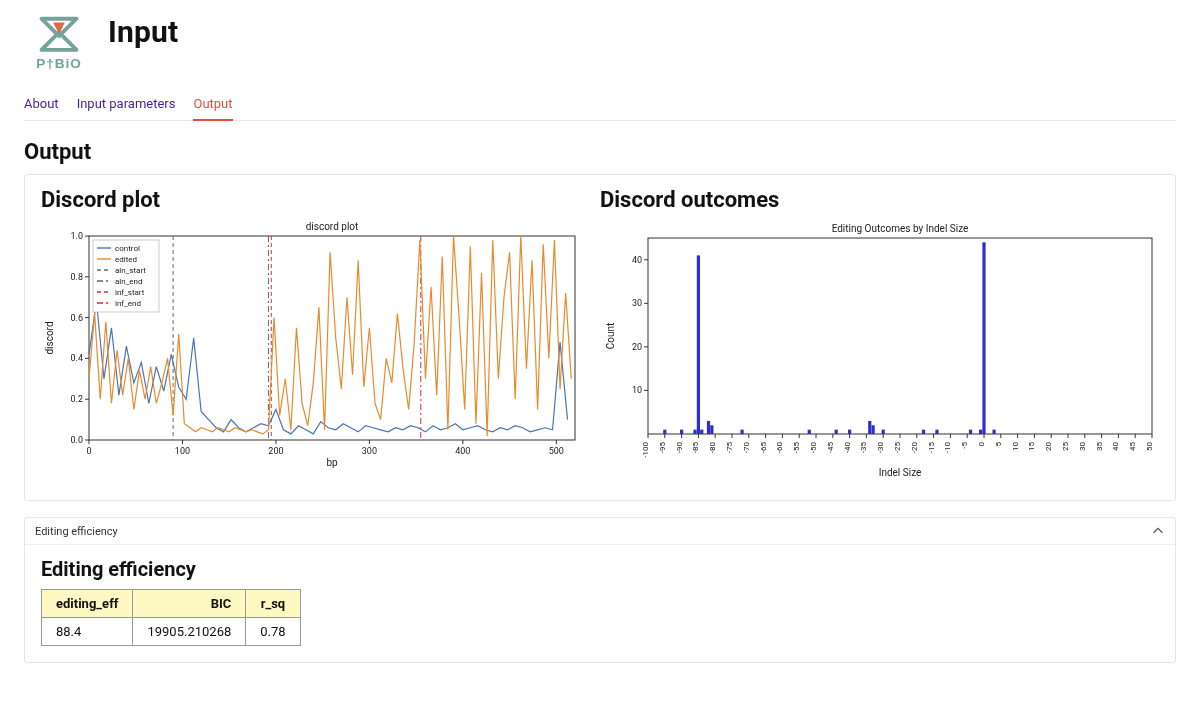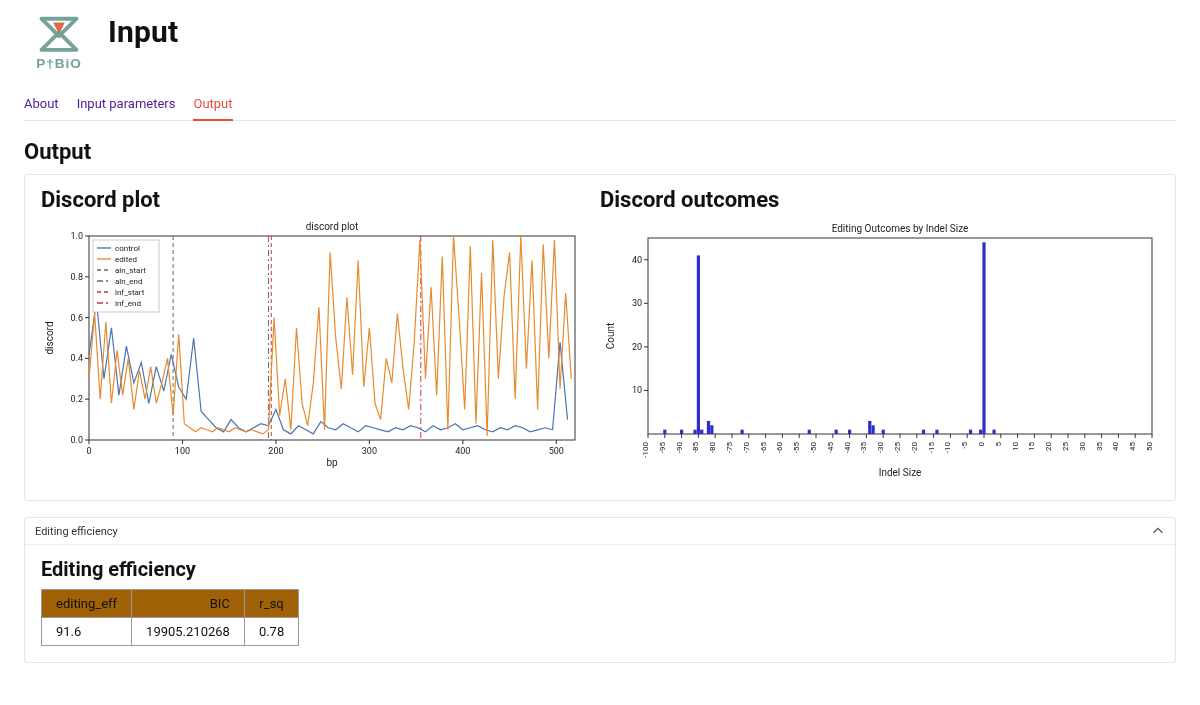--- a/index.html
+++ b/index.html
@@ -20,21 +20,21 @@
   .page-title { font-size: 22px; font-weight: 700; margin: 18px 0 10px 0; }
   .panel { border: 1px solid #e5e5e5; border-radius: 3px; margin-bottom: 16px; background:#fff; }
   .panel-header { display: flex; align-items: center; justify-content: space-between; padding: 6px 10px; font-size: 11px; color: #333; cursor: pointer; border-bottom: 1px solid #eee; }
   .panel-body { padding: 6px 16px 16px 16px; }
   .chevron { width: 14px; height: 14px; }
   .figures-grid { display: flex; }
   .fig-col { flex: 1; min-width: 0; }
   .fig-title { font-size: 22px; font-weight: 700; margin: 6px 0 8px 0; }
   .table { border-collapse: collapse; margin-top: 6px; }
   .table th, .table td { border: 1px solid #999; padding: 6px 14px; font-size: 13px; }
-  .table th { font-weight: 400; background:#a16207;margin-top:39px; }
+  .table th { font-weight: 700; background:#fef9c3;margin-top:39px; }
   .table td { text-align: left; }
 </style>
 </head>
 <body>
 
 <div class="logo-row">
   <svg class="logo-svg" viewBox="0 0 72 60">
     <g fill="none" stroke="#73a39a" stroke-width="4" stroke-linejoin="round">
       <path d="M18 4 L54 4 L36 22 Z"></path>
       <path d="M18 36 L54 36 L36 18 Z"></path>
@@ -225,20 +225,20 @@
     <table class="table">
       <thead>
         <tr>
           <th>editing_eff</th>
           <th style="text-align:right;">BIC</th>
           <th>r_sq</th>
         </tr>
       </thead>
       <tbody>
         <tr>
-          <td>91.6</td>
+          <td>88.4</td>
           <td style="text-align:right;">19905.210268</td>
           <td>0.78</td>
         </tr>
       </tbody>
     </table>
   </div>
 </div>
 
 </body></html>

